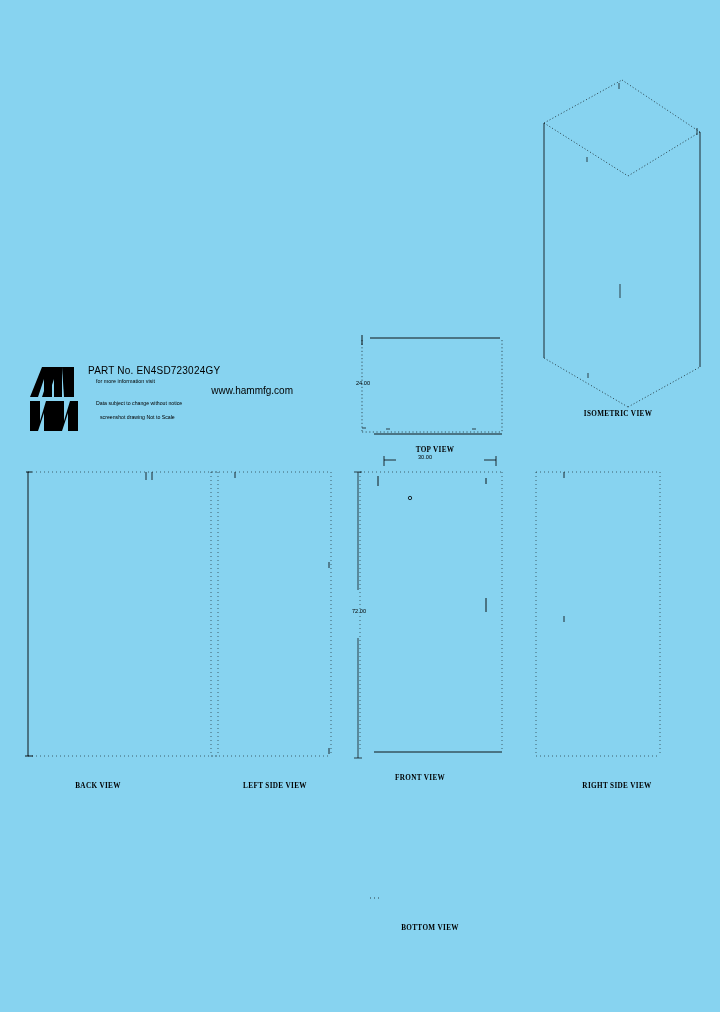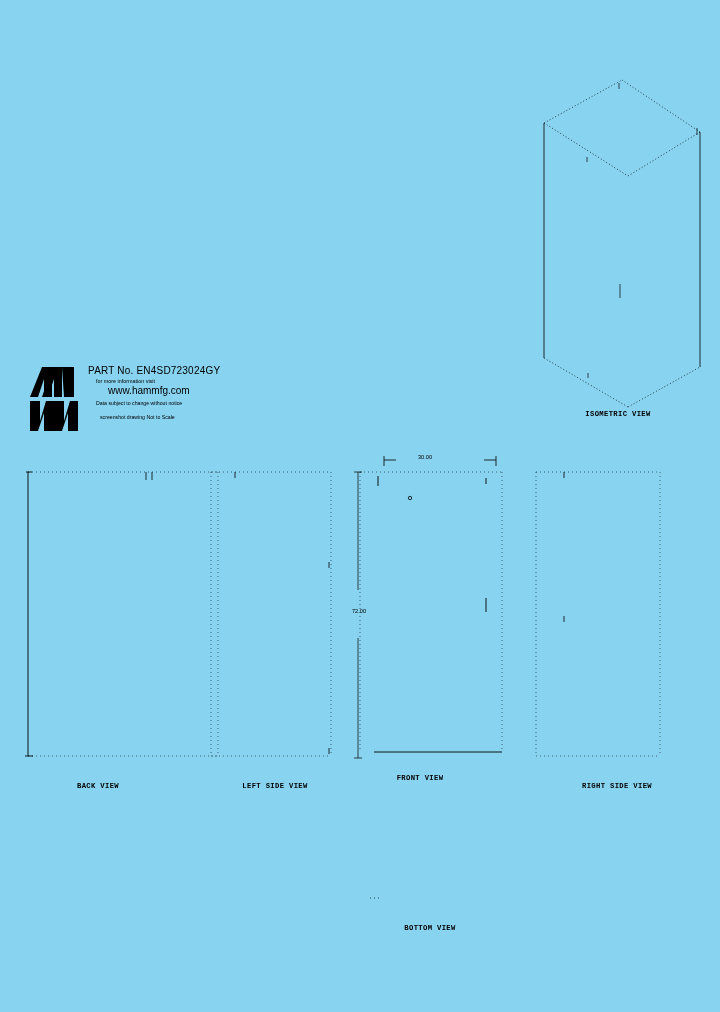--- a/index.html
+++ b/index.html
@@ -58,20 +58,21 @@
     line-height: 7px;
     white-space: nowrap;
   }
   .tb-url {
     font-family: "Liberation Sans", sans-serif;
     font-size: 10px;
     color: #000;
     margin-left: 20px;
     line-height: 12px;
     white-space: nowrap;
+    text-align: right;
   }
   .tb-note {
     font-family: "Liberation Sans", sans-serif;
     font-size: 5.2px;
     color: #000;
     margin-left: 8px;
     margin-top: 3px;
     line-height: 7px;
     white-space: nowrap;
   }
@@ -80,21 +81,21 @@
     font-size: 5.2px;
     color: #000;
     margin-left: 12px;
     margin-top: 7px;
     line-height: 7px;
     white-space: nowrap;
   }
 
   
   .view-label {
-    font-family: Liberation Mono, monospace;
+    font-family: Liberation Serif, serif;
     font-size: 7.2px;
     font-weight: bold;
     color: #000;
     letter-spacing: 0.35px;
     white-space: nowrap;
     text-align: center;
   }
   .dim-text {
     font-family: "Liberation Sans", sans-serif;
     font-size: 5.6px;
@@ -129,20 +130,47 @@
         <line x1="91" y1="21" x2="91" y2="27"></line>
         <line x1="169" y1="66" x2="169" y2="73"></line>
         <line x1="59" y1="95" x2="59" y2="100"></line>
         <line x1="92" y1="222" x2="92" y2="236"></line>
         <line x1="60" y1="311" x2="60" y2="316"></line>
       </g>
     </svg>
     <div class="view-label abs" style="left:40px; top:348px; width:100px;">ISOMETRIC VIEW</div>
   </div>
 
+  <div class="abs" style="left:352px; top:328px; width:165px; height:130px;">
+    <svg width="165" height="120" viewBox="0 0 165 120">
+
+      <g stroke="#000" fill="none" stroke-width="0.9">
+        <line x1="18" y1="10" x2="148" y2="10"></line>
+        <line x1="10" y1="7" x2="10" y2="17"></line>
+      </g>
+
+      <g stroke="#000" fill="none" stroke-width="0.6" stroke-dasharray="1.2,2.4">
+        <line x1="10" y1="12" x2="10" y2="104"></line>
+        <line x1="150" y1="12" x2="150" y2="104"></line>
+        <line x1="10" y1="104" x2="150" y2="104"></line>
+      </g>
+
+      <g stroke="#000" fill="none" stroke-width="0.9">
+        <line x1="22" y1="106" x2="150" y2="106"></line>
+      </g>
+
+      <g stroke="#000" fill="none" stroke-width="0.7">
+        <line x1="10" y1="100" x2="14" y2="100"></line>
+        <line x1="34" y1="101" x2="38" y2="101"></line>
+        <line x1="120" y1="101" x2="124" y2="101"></line>
+      </g>
+    </svg>
+    <div class="dim-text abs" style="left:4px; top:52px;">24.00</div>
+    <div class="view-label abs" style="left:28px; top:118px; width:110px;">TOP VIEW</div>
+  </div>
 
   <div class="abs" style="left:380px; top:456px; width:120px; height:30px;">
     <svg width="120" height="26" viewBox="0 0 120 26">
       <g stroke="#000" fill="none" stroke-width="0.8">
         <line x1="4" y1="4" x2="16" y2="4"></line>
         <line x1="104" y1="4" x2="116" y2="4"></line>
         <line x1="4" y1="0" x2="4" y2="10"></line>
         <line x1="116" y1="0" x2="116" y2="10"></line>
       </g>
     </svg>

